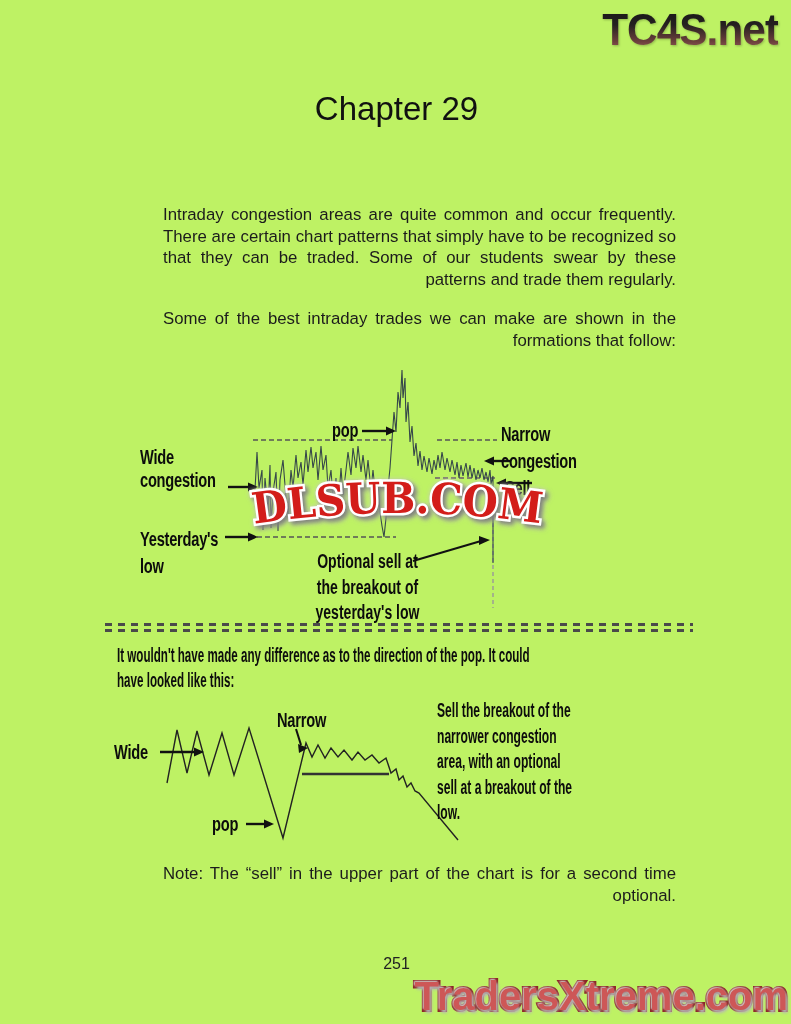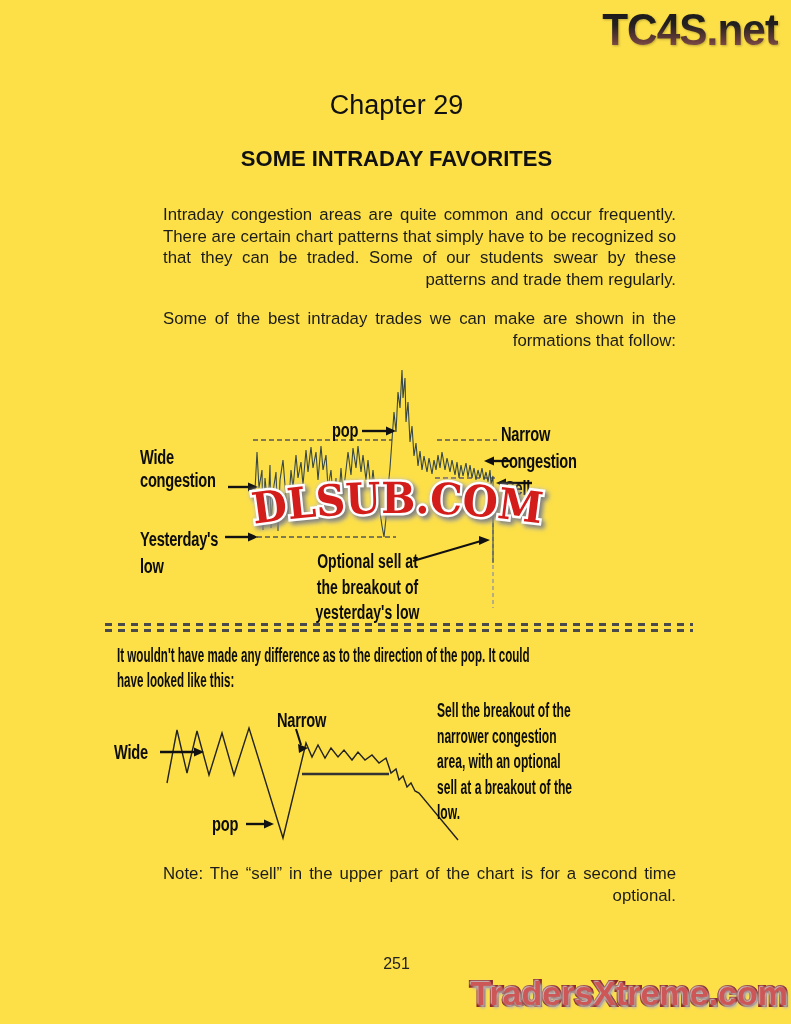--- a/index.html
+++ b/index.html
@@ -1,29 +1,29 @@
 <!DOCTYPE html>
 <html><head>
 <meta charset="utf-8">
 <style>
   html,body{margin:0;padding:0;background:#e8e8e8;}
-  #page{position:relative;width:791px;height:1024px;background:#fde047;overflow:hidden;
+  #page{position:relative;width:791px;height:1024px;background:#bef264;overflow:hidden;
         font-family:"Liberation Sans",sans-serif;color:#1c1c1c;margin:0 auto;}
   
   .tc4s{position:absolute;top:4px;right:13px;font-size:45px;font-weight:bold;letter-spacing:-1px;
         transform:scaleX(.94);transform-origin:100% 0;
         background:linear-gradient(180deg,#161616 0%,#242020 40%,#6b403c 72%,#9c625b 92%,#b07f77 100%);
         -webkit-background-clip:text;background-clip:text;color:transparent;
         filter:drop-shadow(1px 1px 1px rgba(0,0,0,.25));}
-  .traders{position:absolute;top:974px;right:3px;font-size:34px;font-weight:bold;letter-spacing:0;
+  .traders{position:absolute;top:974px;right:3px;font-size:40px;font-weight:bold;letter-spacing:0;
         color:#cd5757;-webkit-text-stroke:4px #8b2626;paint-order:stroke fill;
         text-shadow:2px 3px 3px #b5b5b5,-1px -1px 2px #d8d8d8;}
   
   .chapter{position:absolute;top:90px;left:117px;width:559px;margin:0;text-align:center;
-        font-size:27px;font-weight:normal;color:#111;}
+        font-size:33px;font-weight:normal;color:#111;}
   .section{position:absolute;top:146px;left:117px;width:559px;margin:0;text-align:center;
         font-size:22px;font-weight:bold;color:#111;}
   .para{position:absolute;left:117px;width:559px;font-size:16.8px;line-height:21.5px;color:#1c1c1c;}
   .just .jl{text-align:justify;text-align-last:justify;white-space:nowrap;margin-left:46px;}
   .just .jlast{text-align:right;white-space:nowrap;}
   .p1{top:204px;} .p2{top:308px;} .note{top:863px;}
   .pageno{position:absolute;top:955px;left:117px;width:559px;text-align:center;font-size:16px;color:#222;}
   
   .fig1{position:absolute;left:115px;top:360px;width:480px;height:266px;}
   .fig1 svg.draw{position:absolute;left:0;top:0;z-index:1;}
@@ -49,21 +49,20 @@
   .fig2text div{white-space:nowrap;}
 </style>
 </head>
 <body>
 
 <div id="page">
 
   <div class="tc4s">TC4S.net</div>
 
   <h1 class="chapter">Chapter 29</h1>
-  <h2 class="section">SOME INTRADAY FAVORITES</h2>
 
   <div class="para just p1">
       <div class="jl">Intraday congestion areas are quite common and occur frequently.</div>
       <div class="jl">There are certain chart patterns that simply have to be recognized so</div>
       <div class="jl">that they can be traded.  Some of our students swear by these</div>
       <div class="jlast">patterns and trade them regularly.</div>
     </div>
   <div class="para just p2">
       <div class="jl">Some of the best intraday trades we can make are shown in the</div>
       <div class="jlast">formations that follow:</div>

